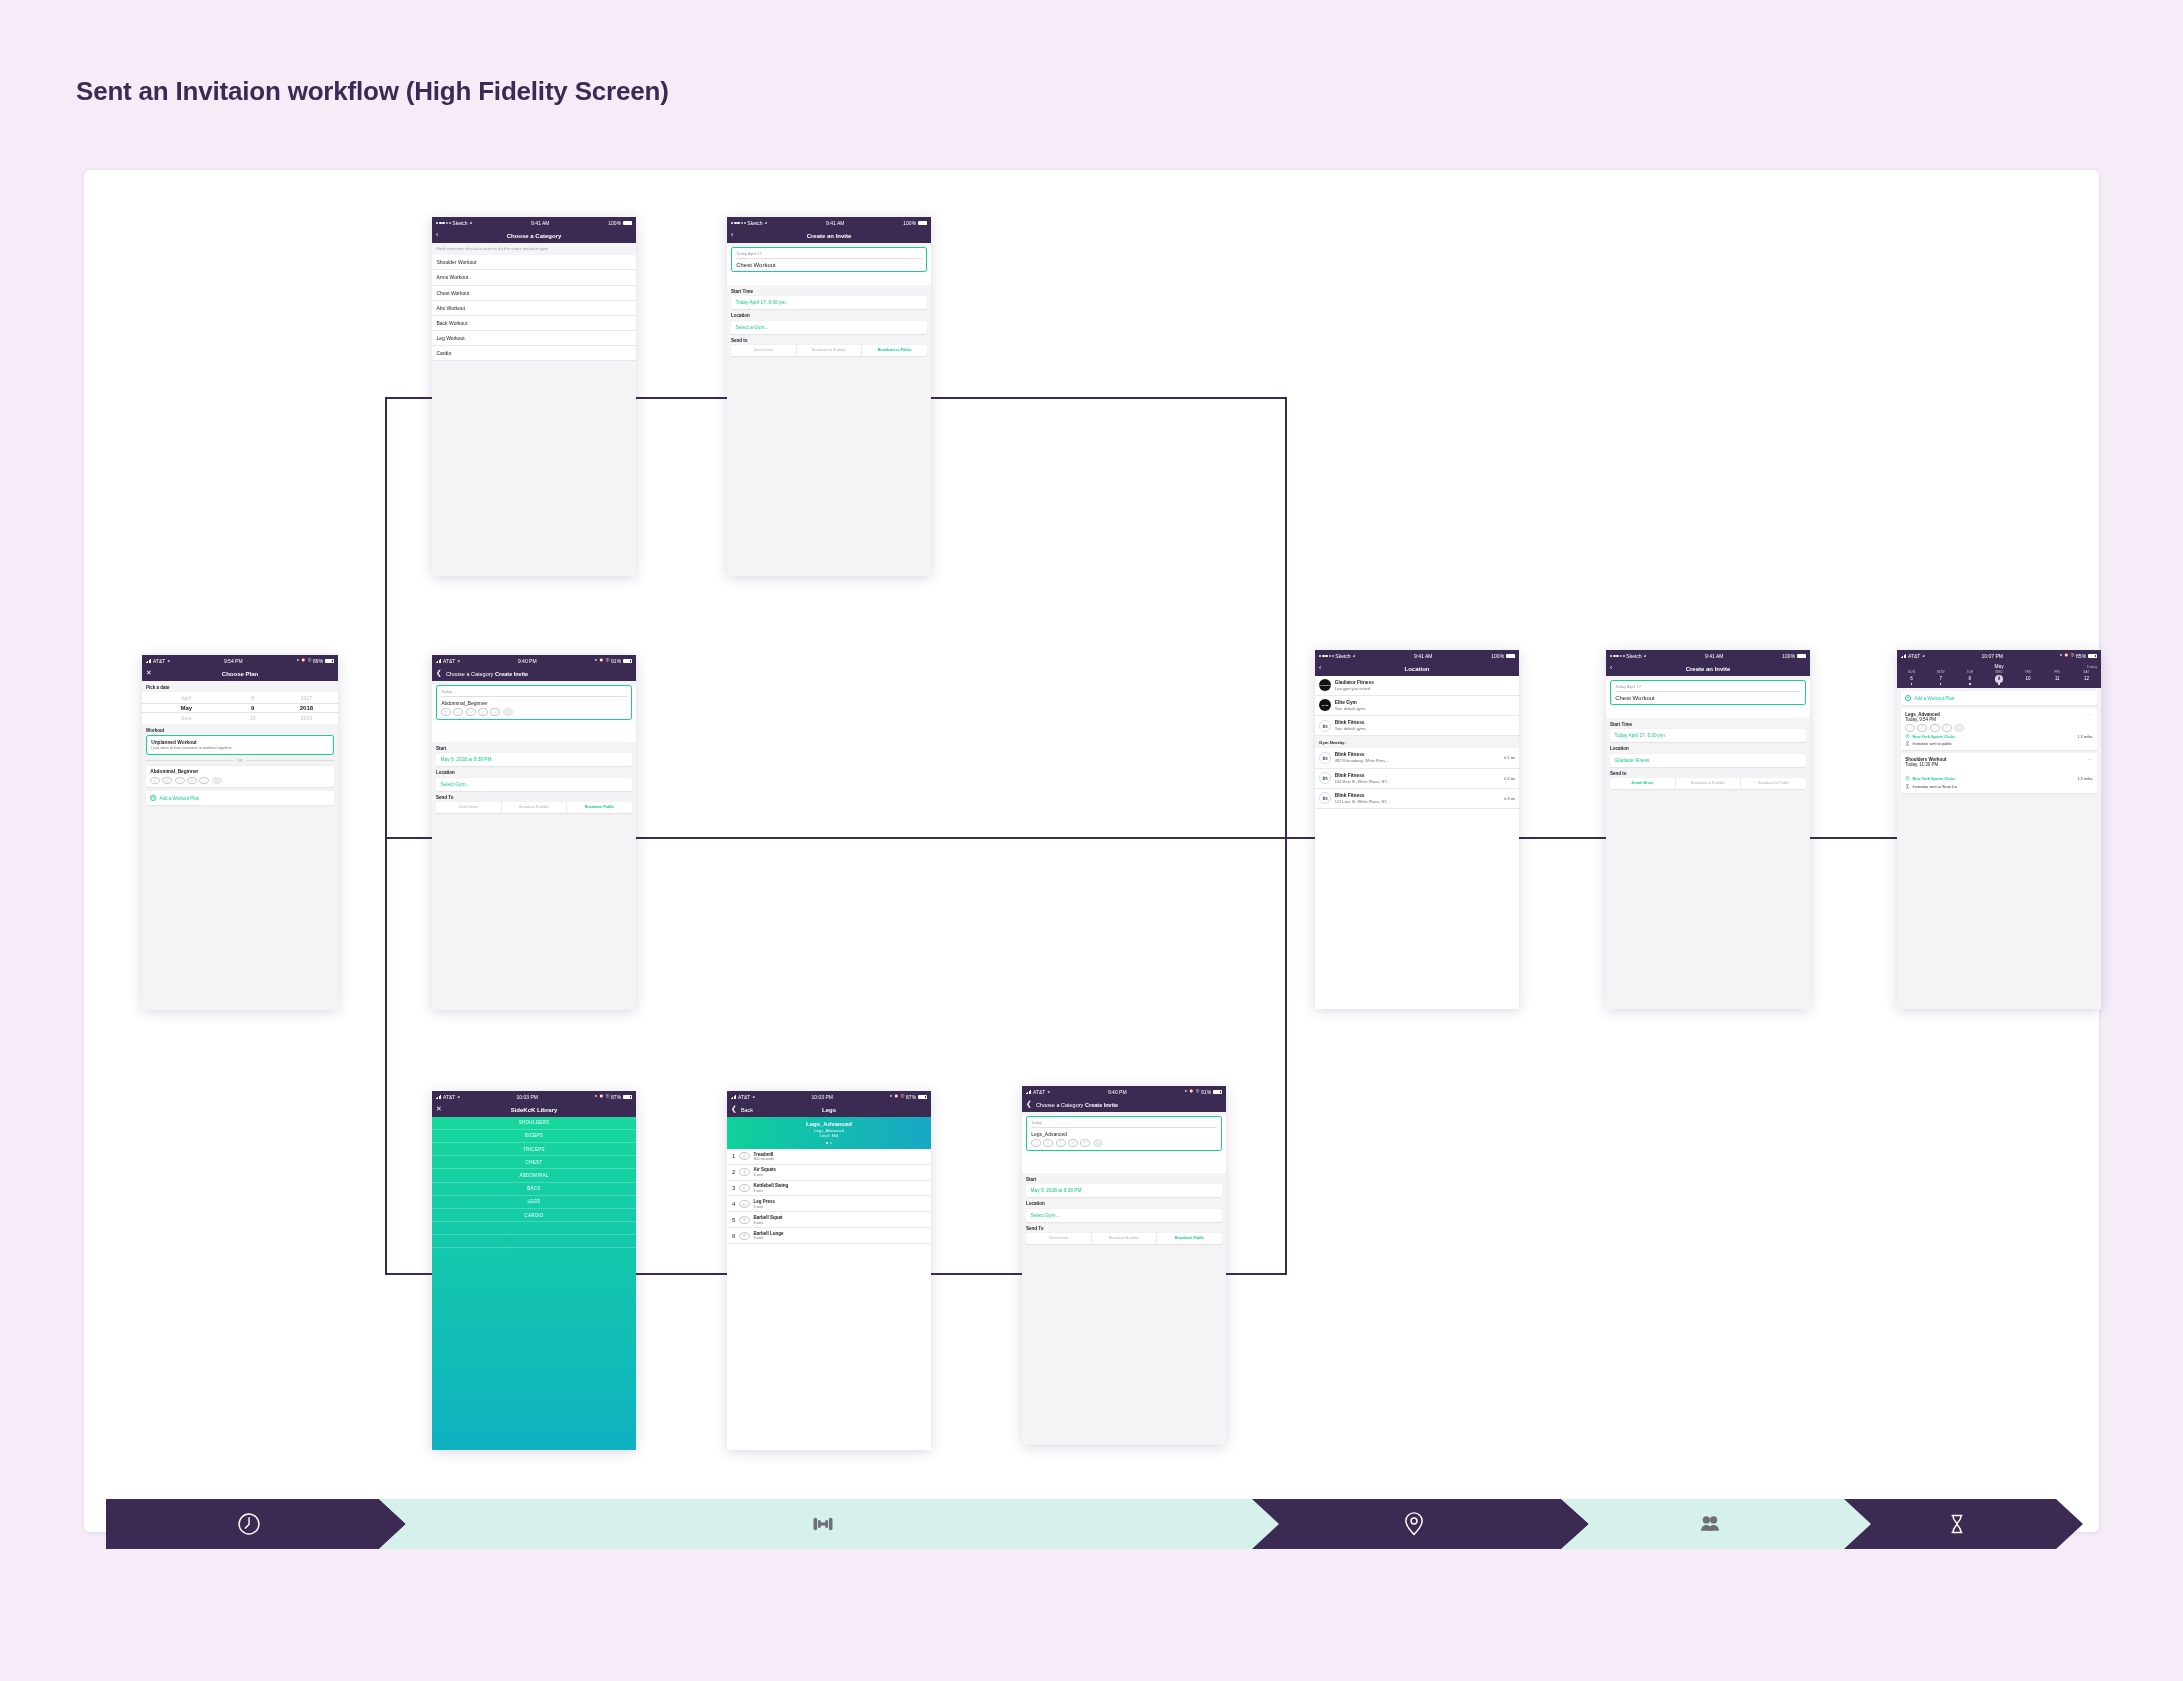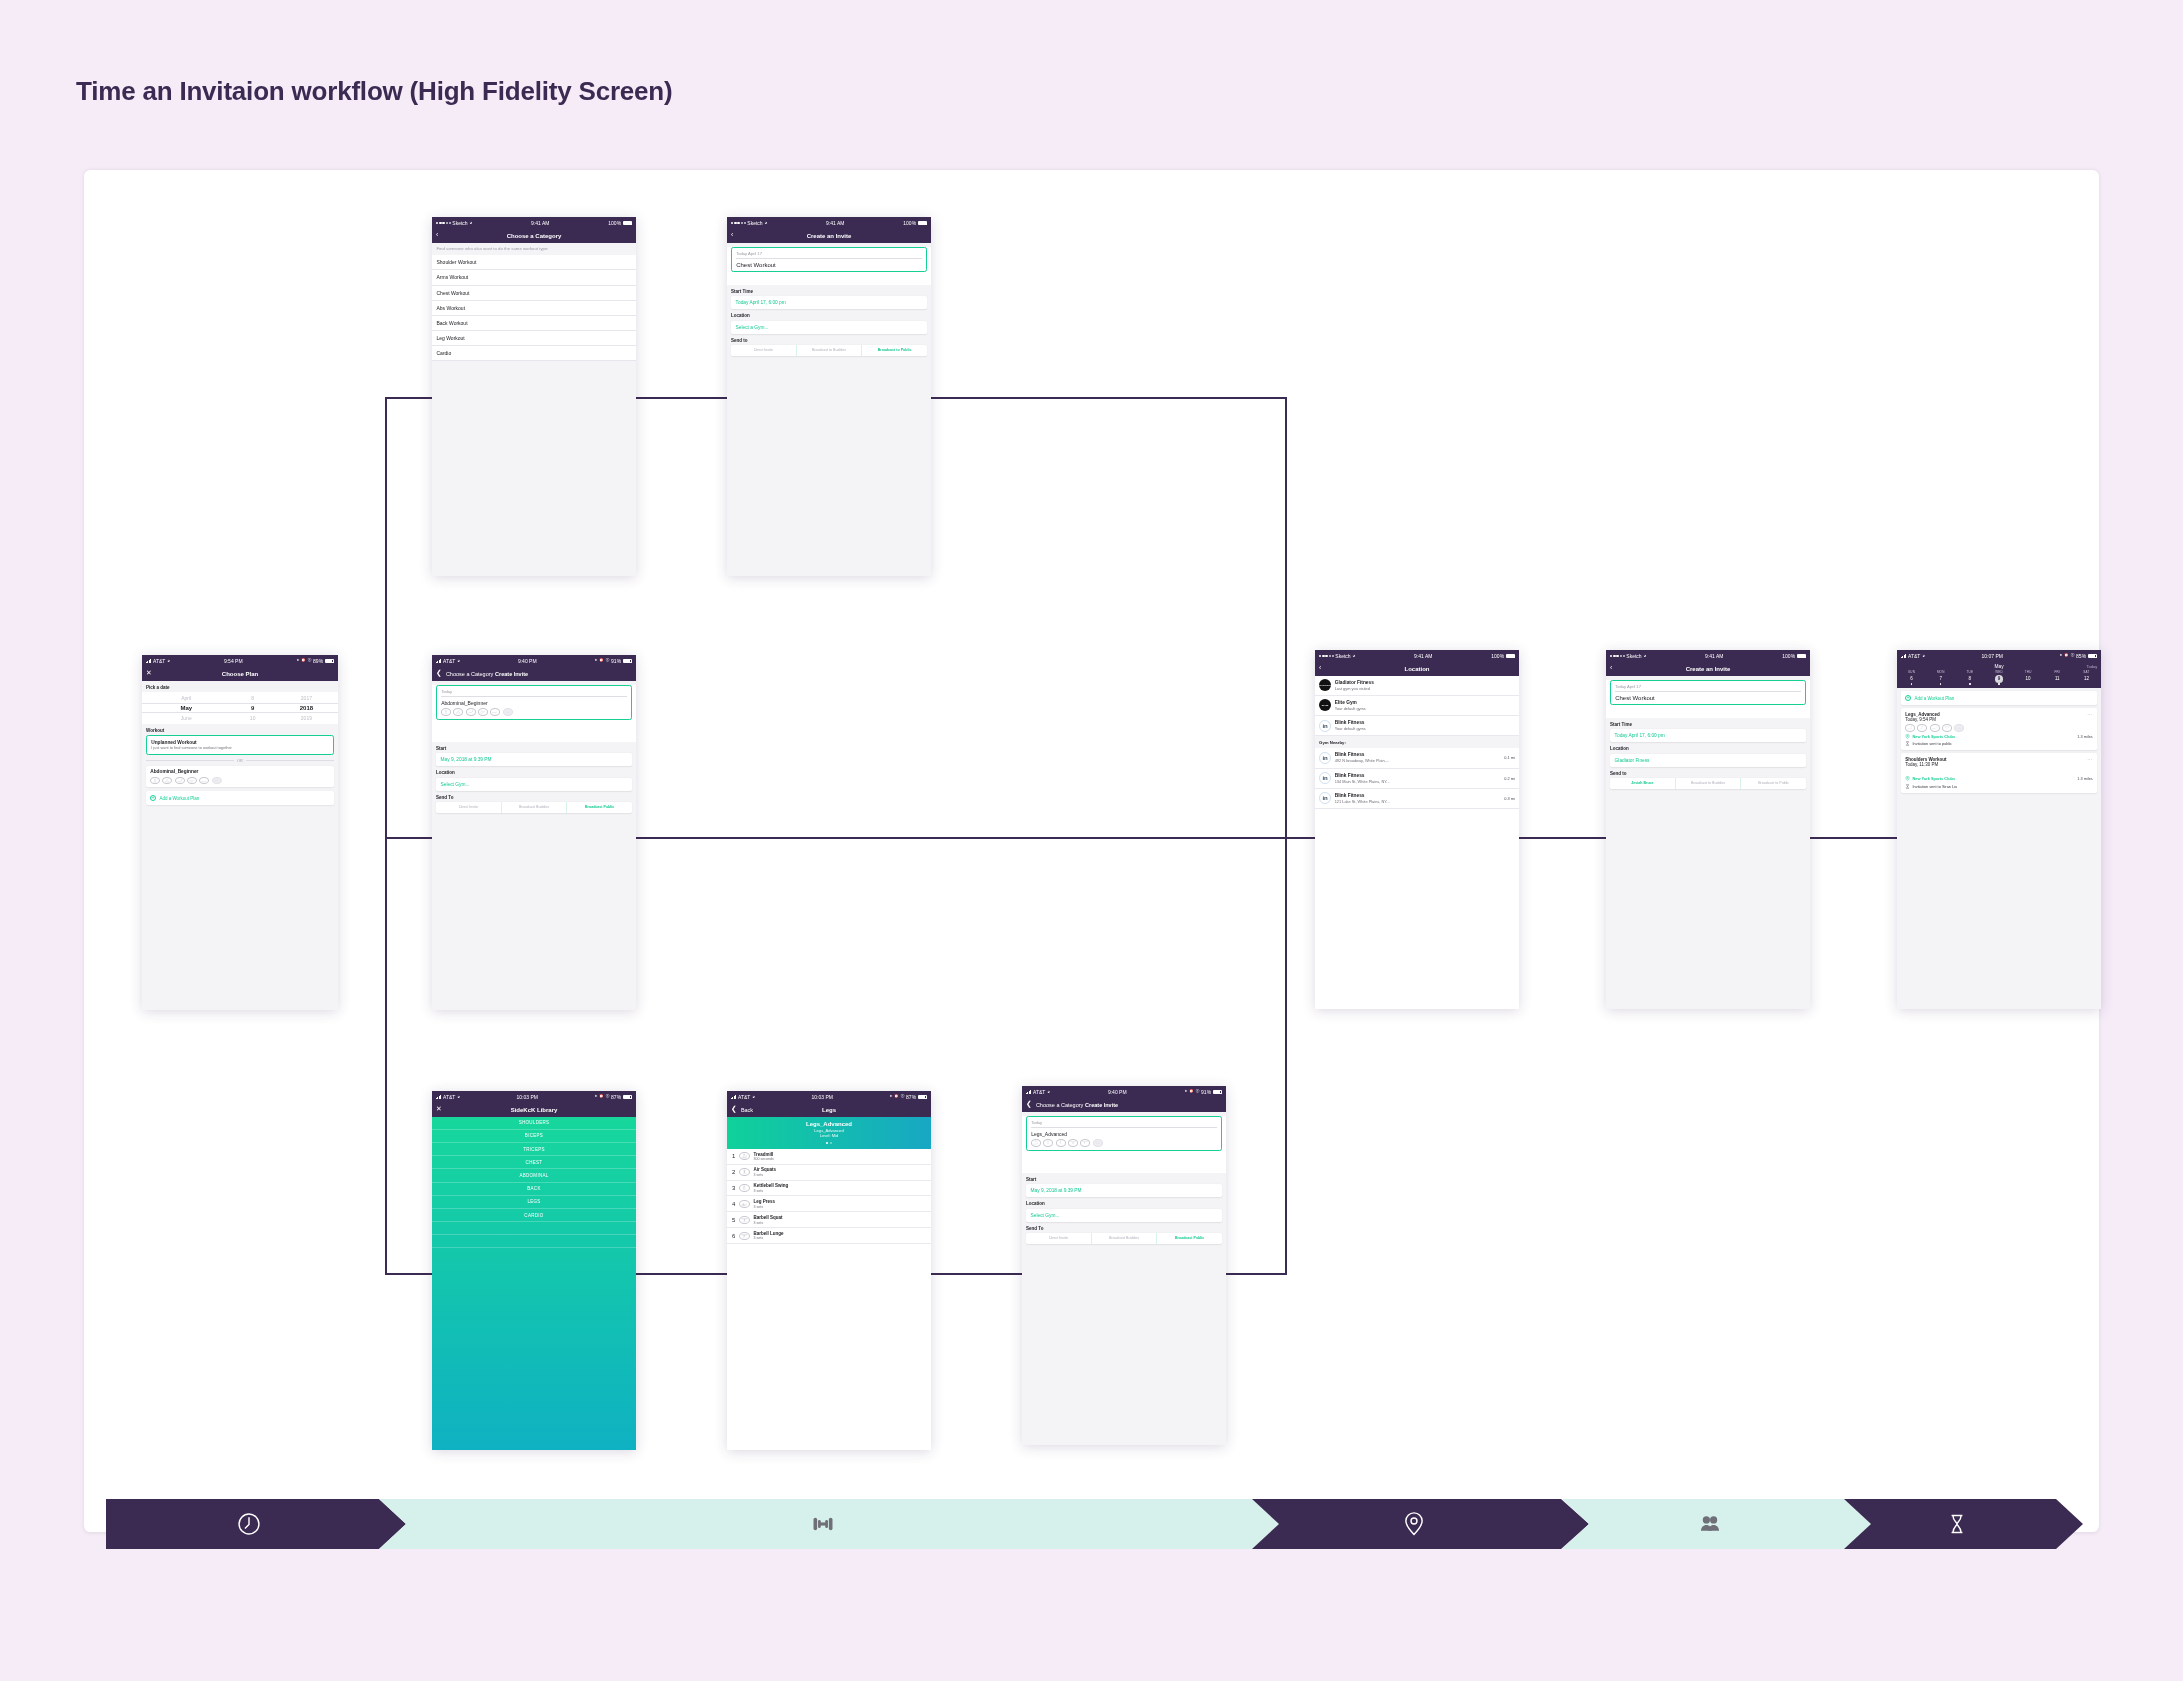--- a/index.html
+++ b/index.html
@@ -172,21 +172,21 @@
   
   #timeline{position:absolute;left:106px;top:1499px;width:1976px;height:50px;}
   .chev-seg{position:absolute;top:0;height:50px;display:flex;align-items:center;justify-content:center;}
   .chev-seg.dark{background:#3b2a52;}
   .chev-seg.light{background:#d6f0ec;}
   .chev-seg svg{display:block;}
 </style>
 </head>
 <body>
 
-<div id="page-title">Time an Invitaion workflow (High Fidelity Screen)</div>
+<div id="page-title">Sent an Invitaion workflow (High Fidelity Screen)</div>
 
 <div id="canvas-card"></div>
 
 <div class="conn v" style="left:385px;top:397px;height:878px;"></div>
 <div class="conn h" style="left:385px;top:397px;width:902px;"></div>
 <div class="conn v" style="left:1285px;top:397px;height:878px;"></div>
 <div class="conn h" style="left:385px;top:837px;width:1561px;"></div>
 <div class="conn h" style="left:385px;top:1273px;width:902px;"></div>
 
 <div class="phone" style="left:432px;top:217px;width:204px;height:359px;">

